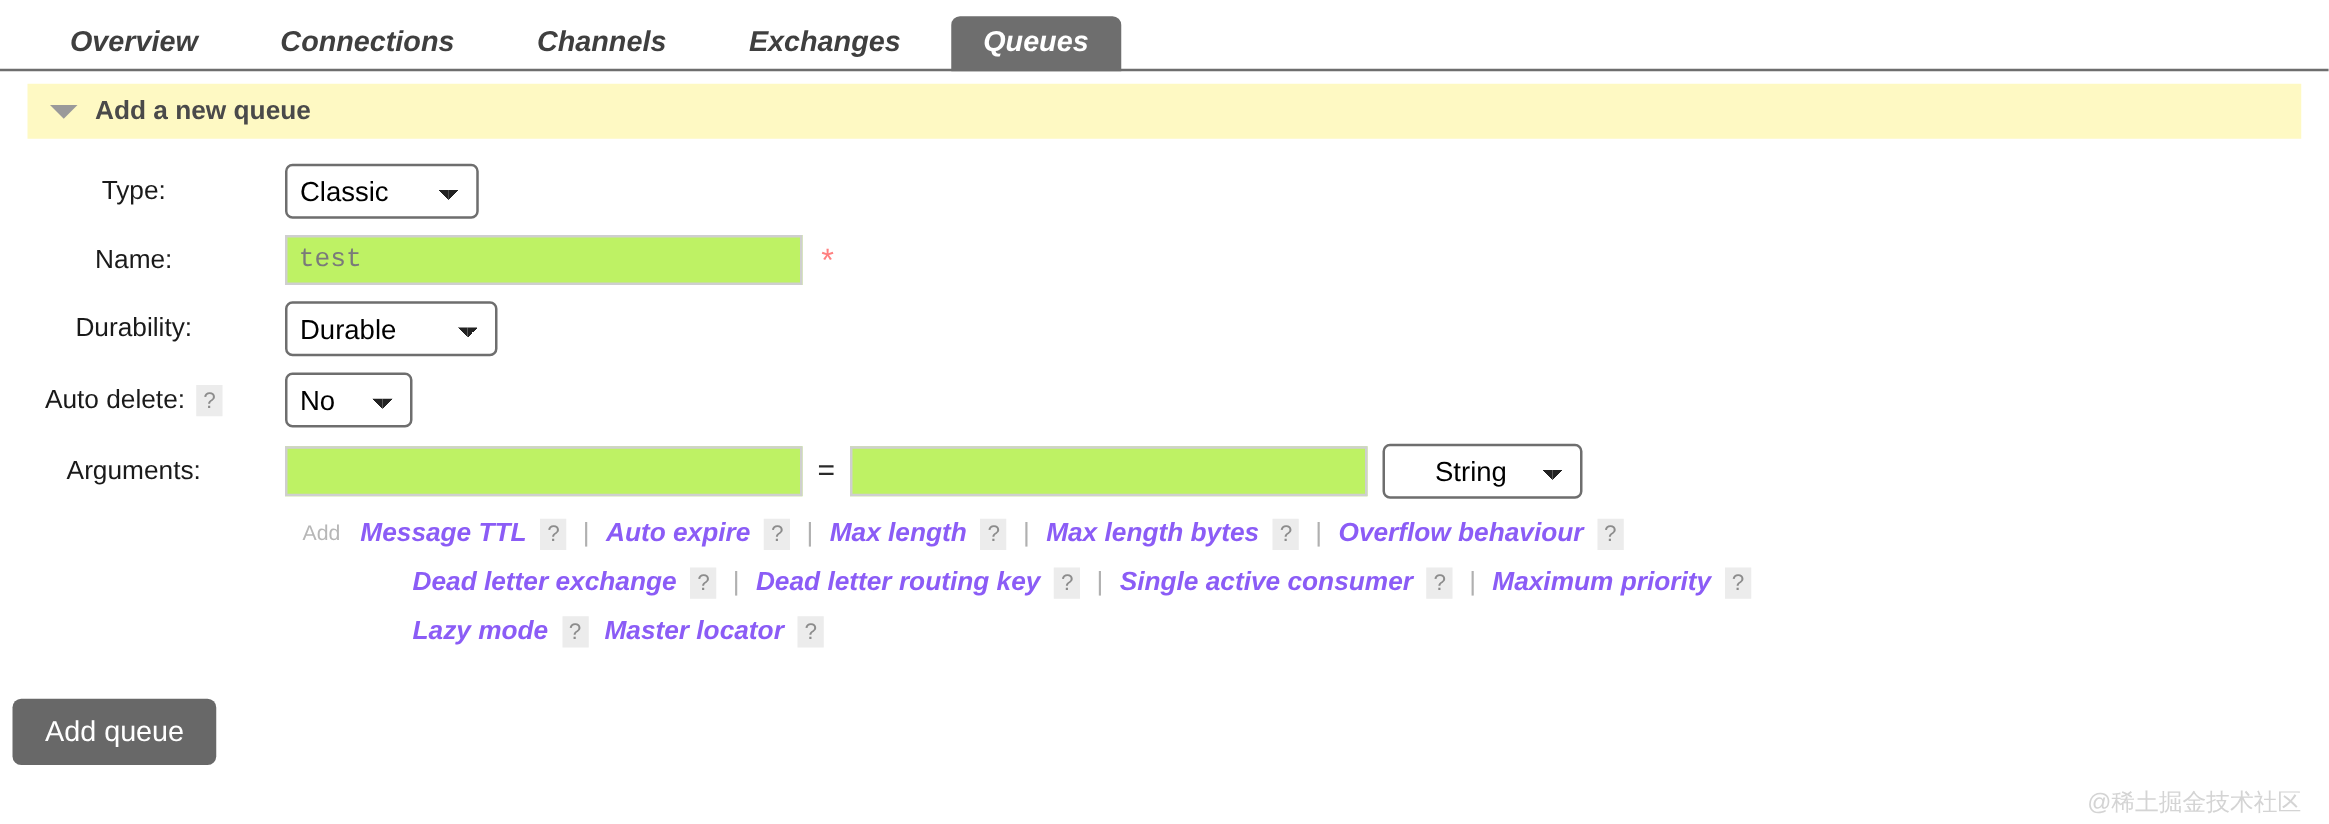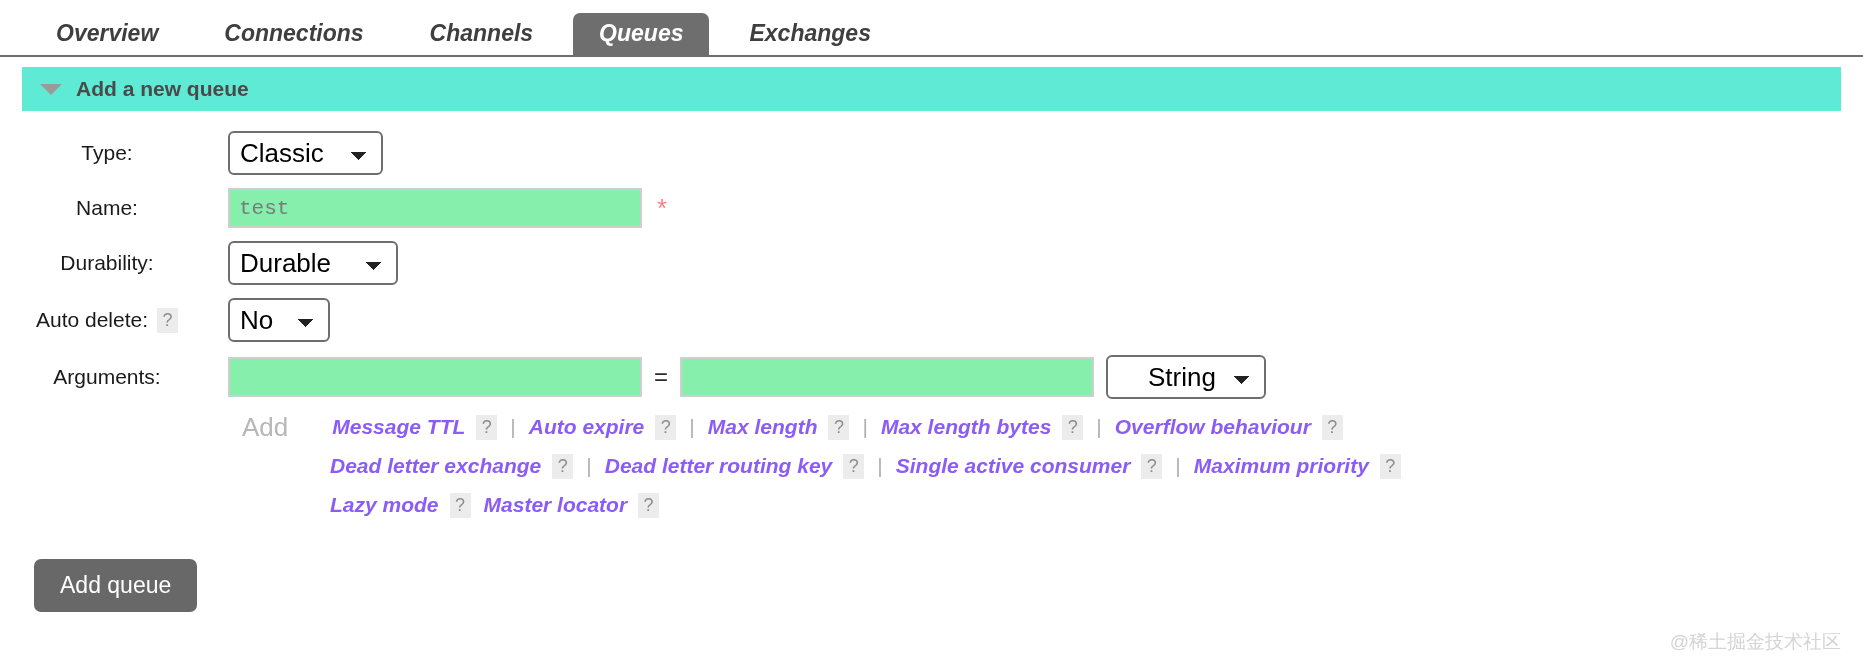--- a/index.html
+++ b/index.html
@@ -44,21 +44,21 @@
   }
   .tab.active {
     background: #6e6e6e;
     color: #ffffff;
   }
 
   
   .section-head {
     margin: 10px 22px 0 22px;
     height: 44px;
-    background: #5eead4;
+    background: #fef9c3;
     display: flex;
     align-items: center;
     padding-left: 18px;
     cursor: pointer;
     user-select: none;
   }
   .caret {
     width: 0; height: 0;
     border-left: 11px solid transparent;
     border-right: 11px solid transparent;
@@ -102,21 +102,21 @@
     padding: 0 5px;
     background: #ececec;
     color: #8c8c8c;
     font-size: 18px;
     cursor: pointer;
     user-select: none;
   }
 
   select.ctl {
     font-family: "Liberation Sans", sans-serif;
-    font-size: 26px;
+    font-size: 22px;
     color: #000000;
     padding: 4px 10px;
     border: 2px solid #6e6e6e;
     border-radius: 6px;
     background: #ffffff;
     height: 44px;
     cursor: pointer;
     appearance: none;
     -webkit-appearance: none;
     background-image:
@@ -134,21 +134,21 @@
   select.w-auto { width: 102px; }
   select.w-str  { width: 160px; padding-left: 40px; }
 
   input.ctl {
     font-family: "Liberation Mono", monospace;
     font-size: 21px;
     color: #7a7a7a;
     height: 40px;
     padding: 3px 9px;
     border: 2px solid #cfcfcf;
-    background: #86efac;
+    background: #bef264;
   }
   input.w-name { width: 414px; }
   input.w-arg  { width: 414px; }
 
   .req-star {
     color: #ff8080;
     font-size: 26px;
     margin-left: 15px;
     line-height: 1;
   }
@@ -165,23 +165,23 @@
     margin-top: 6px;
   }
   .preset-line {
     display: flex;
     align-items: center;
     flex-wrap: nowrap;
     margin-bottom: 9px;
     height: 30px;
   }
   .add-word {
-    font-size: 26px;
+    font-size: 17px;
     color: #b7b7b7;
-    margin-right: 44px;
+    margin-right: 16px;
     cursor: pointer;
     user-select: none;
   }
   .spacer-add { width: 88px; }
   .preset {
     font-size: 21px;
     font-weight: bold;
     color: #8b5cf6;
     cursor: pointer;
     user-select: none;
@@ -191,21 +191,21 @@
   .pipe {
     font-size: 21px;
     color: #b0b0b0;
     margin: 0 13px;
   }
   .gap { width: 13px; }
   .preset-help { margin-left: 11px; }
 
   
   .btn-primary {
-    margin: 30px 0 0 34px;
+    margin: 30px 0 0 10px;
     background: #686868;
     color: #ffffff;
     border: none;
     border-radius: 7px;
     font-family: "Liberation Sans", sans-serif;
     font-size: 23px;
     padding: 13px 26px;
     cursor: pointer;
   }
   .watermark {
@@ -219,22 +219,22 @@
 </style>
 </head>
 <body>
 
 <div id="app">
 
   <div class="tabbar" id="tabbar">
       <div class="tab">Overview</div>
       <div class="tab">Connections</div>
       <div class="tab">Channels</div>
+      <div class="tab">Exchanges</div>
       <div class="tab active">Queues</div>
-      <div class="tab">Exchanges</div>
     </div>
 
   <div class="section-head">
     <span class="caret"></span>
     <span class="section-title">Add a new queue</span>
   </div>
 
   <div class="form">
 
     <div class="row">

